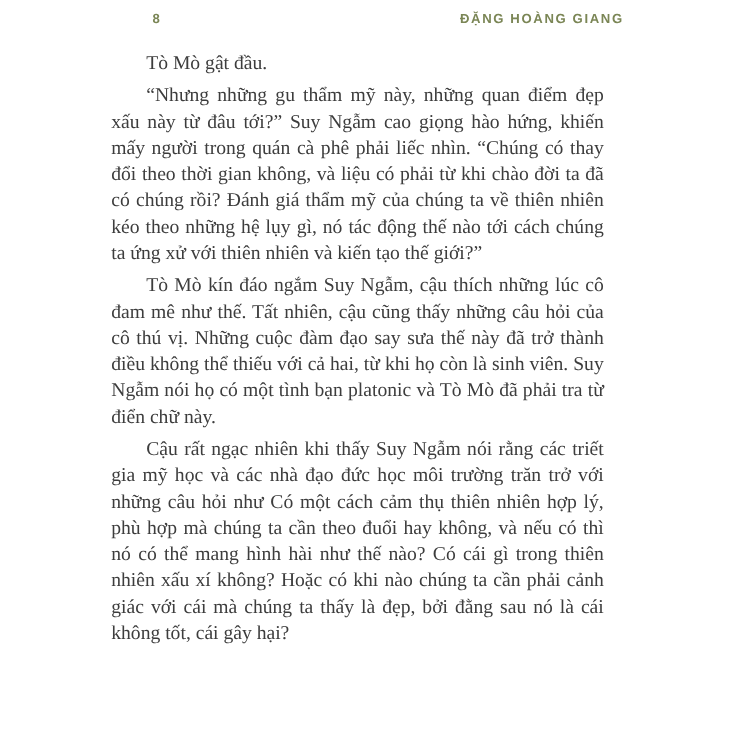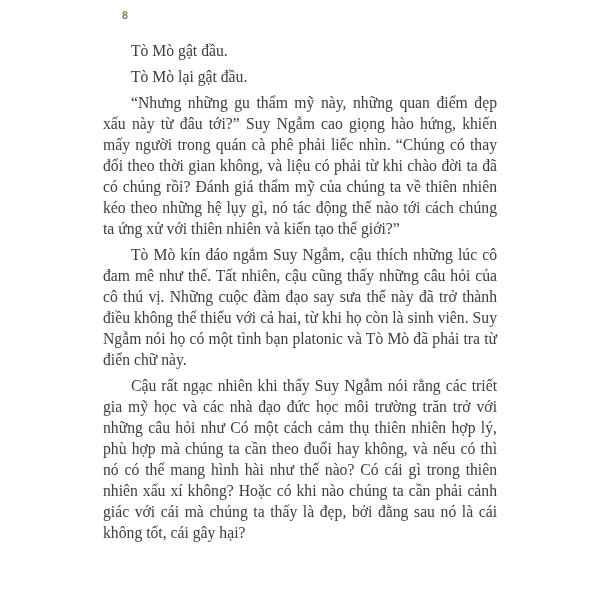--- a/index.html
+++ b/index.html
@@ -30,40 +30,40 @@
   }
   .page-number {
     padding-left: 17px;
   }
   .running-title {
     text-align: right;
   }
   .page-body {
     position: absolute;
     top: 40px;
-    left: 103px;
+    left: 89px;
     width: 394px;
     font-size: 15.7px;
     line-height: 21px;
     text-align: justify;
   }
   .page-body p {
     margin: 0 0 5px 0;
     text-indent: 28px;
   }
   .page-body .italic {
   }
 </style>
 </head>
 <body>
 
 <div class="page" style="background: rgb(255, 255, 255);">
   <div class="page-header" style="color: rgb(123, 134, 86);">
     <span class="page-number">8</span>
+    <span class="running-title">ĐẶNG HOÀNG GIANG</span>
   </div>
   <div class="page-body" style="color: rgb(61, 61, 61);">
       <p><span>Tò Mò gật đầu.</span></p>
-      <p><span>Tò Mò lại gật đầu.</span></p>
       <p><span>“Nhưng những gu thẩm mỹ này, những quan điểm đẹp xấu này từ đâu tới?” Suy Ngẫm cao giọng hào hứng, khiến mấy người trong quán cà phê phải liếc nhìn. “Chúng có thay đổi theo thời gian không, và liệu có phải từ khi chào đời ta đã có chúng rồi? Đánh giá thẩm mỹ của chúng ta về thiên nhiên kéo theo những hệ lụy gì, nó tác động thế nào tới cách chúng ta ứng xử với thiên nhiên và kiến tạo thế giới?”</span></p>
       <p><span>Tò Mò kín đáo ngắm Suy Ngẫm, cậu thích những lúc cô đam mê như thế. Tất nhiên, cậu cũng thấy những câu hỏi của cô thú vị. Những cuộc đàm đạo say sưa thế này đã trở thành điều không thể thiếu với cả hai, từ khi họ còn là sinh viên. Suy Ngẫm nói họ có một tình bạn </span><span class="italic">platonic</span><span> và Tò Mò đã phải tra từ điển chữ này.</span></p>
       <p><span>Cậu rất ngạc nhiên khi thấy Suy Ngẫm nói rằng các triết gia mỹ học và các nhà đạo đức học môi trường trăn trở với những câu hỏi như Có một cách cảm thụ thiên nhiên hợp lý, phù hợp mà chúng ta cần theo đuổi hay không, và nếu có thì nó có thể mang hình hài như thế nào? Có cái gì trong thiên nhiên xấu xí không? Hoặc có khi nào chúng ta cần phải cảnh giác với cái mà chúng ta thấy là đẹp, bởi đằng sau nó là cái không tốt, cái gây hại?</span></p>
     </div>
 </div>
 
 </body></html>

